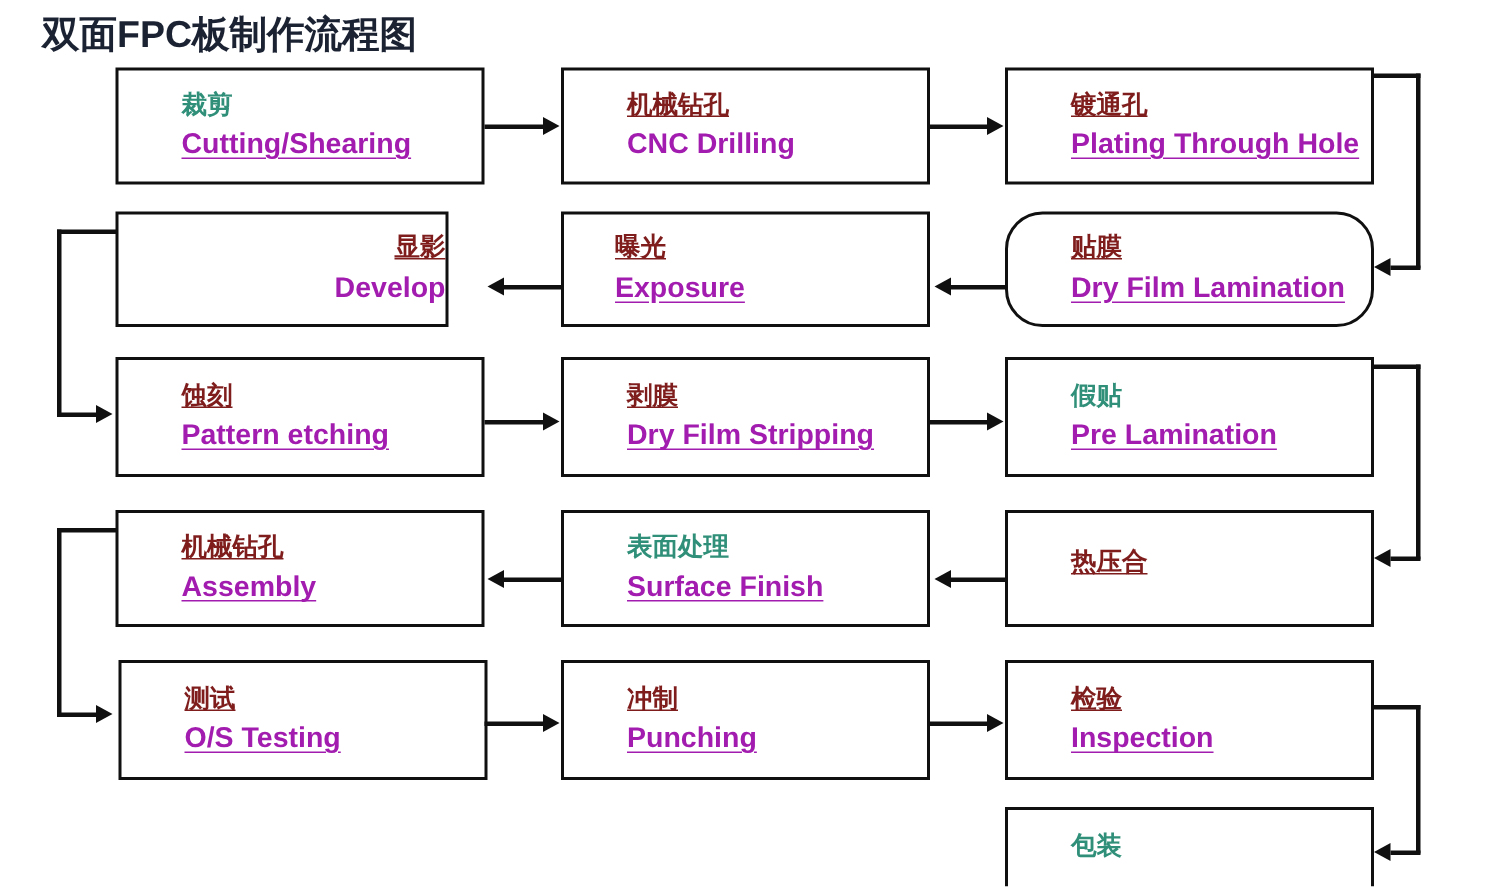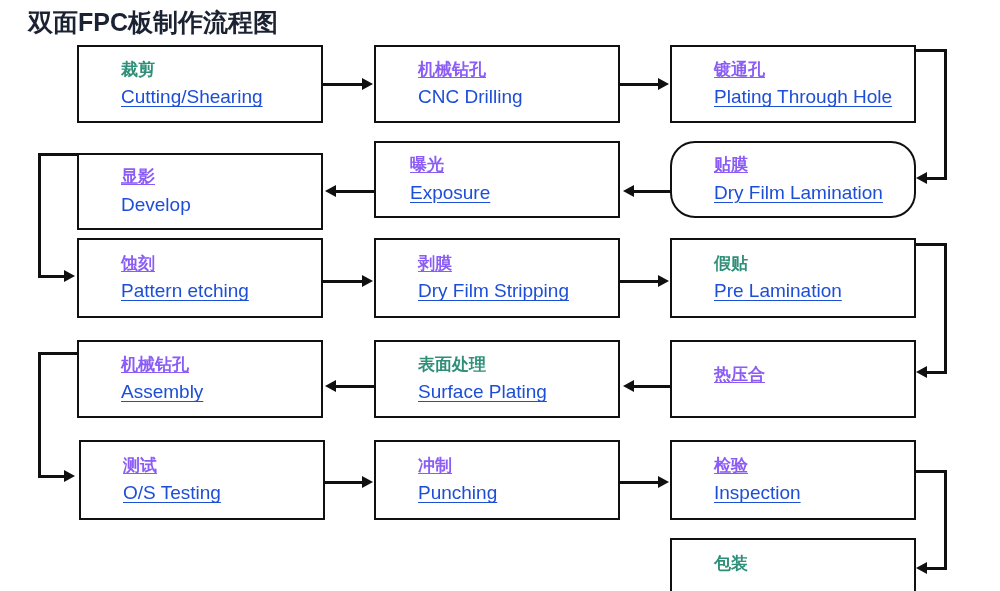--- a/index.html
+++ b/index.html
@@ -39,33 +39,33 @@
     justify-content: center;
     align-items: flex-start;
     padding-left: 42px;
   }
   .node .cn {
     font-size: 17px;
     font-weight: 700;
     line-height: 1.05;
     text-decoration: underline;
     text-underline-offset: 2px;
-    color: #8b5cf6;
+    color: #7f1d1d;
     margin-bottom: 9px;
     white-space: nowrap;
   }
   .node .cn.green {
     color: #2f8f78;
     text-decoration: none;
   }
   .node .en {
     font-size: 19px;
-    font-weight: 400;
+    font-weight: 700;
     line-height: 1.05;
-    color: #1d4ed8;
+    color: #a21caf;
     text-decoration: underline;
     text-underline-offset: 3px;
     white-space: nowrap;
   }
   .node .en.nounderline {
     text-decoration: none;
   }
 
   
   .node.indent-lg { }
@@ -110,21 +110,21 @@
   <div class="node" style="left:374px; top:45px;  width:246px; height:78px;">
     <span class="cn">机械钻孔</span>
     <span class="en nounderline">CNC Drilling</span>
   </div>
 
   <div class="node" style="left:670px; top:45px;  width:246px; height:78px;">
     <span class="cn">镀通孔</span>
     <span class="en">Plating Through Hole</span>
   </div>
 
-  <div class="node" style="left:77px;  top:153px; width:246px; height:77px;">
+  <div class="node" style="left:77px;  top:141px; width:222px; height:77px;align-items:flex-end;">
     <span class="cn">显影</span>
     <span class="en nounderline">Develop</span>
   </div>
 
   <div class="node" style="left:374px; top:141px; width:246px; height:77px;padding-left:34px;">
     <span class="cn">曝光</span>
     <span class="en">Exposure</span>
   </div>
 
   <div class="node" style="left:670px; top:141px; width:246px; height:77px;border-radius:25px;">
@@ -147,21 +147,21 @@
     <span class="en"> Pre Lamination</span>
   </div>
 
   <div class="node" style="left:77px;  top:340px; width:246px; height:78px;">
     <span class="cn">机械钻孔</span>
     <span class="en">Assembly</span>
   </div>
 
   <div class="node indent-lg" style="left:374px; top:340px; width:246px; height:78px;">
     <span class="cn green">表面处理</span>
-    <span class="en">Surface  Plating</span>
+    <span class="en">Surface  Finish</span>
   </div>
 
   <div class="node indent-md" style="left:670px; top:340px; width:246px; height:78px;">
     <span class="cn">热压合</span>
   </div>
 
   <div class="node" style="left:79px;  top:440px; width:246px; height:80px;">
     <span class="cn">测试</span>
     <span class="en">O/S Testing</span>
   </div>

